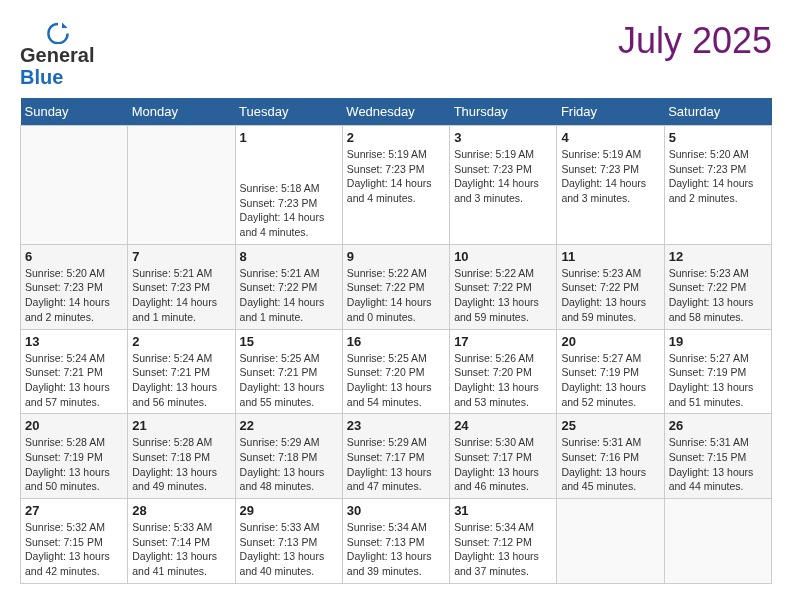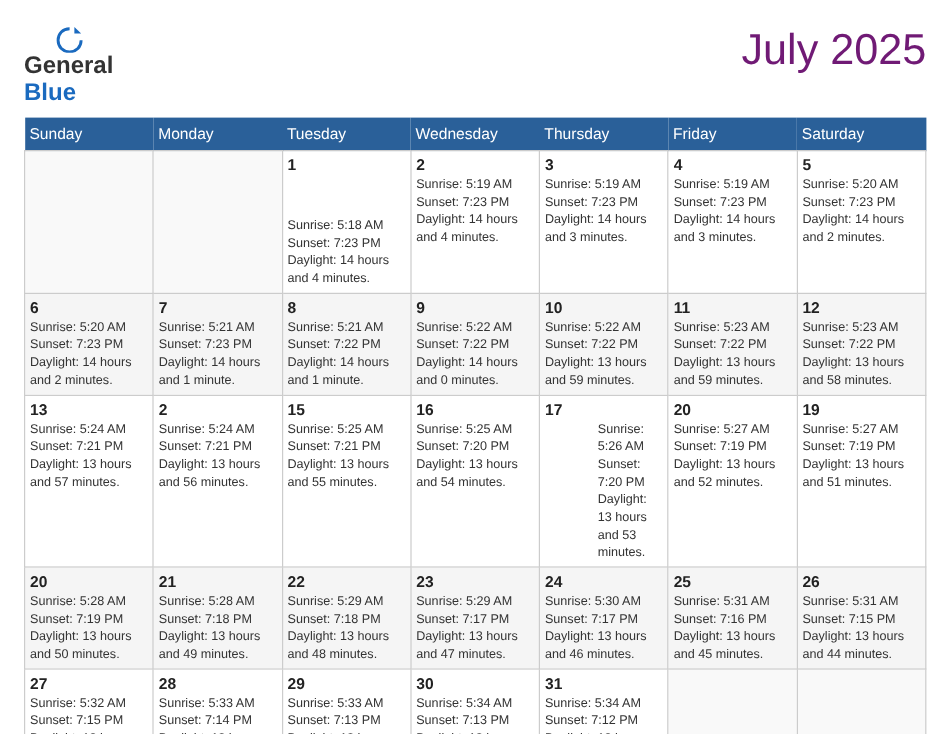--- a/index.html
+++ b/index.html
@@ -237,21 +237,21 @@
         </td>
         <td>
           <span class="day-num">16</span>
           <div class="day-info" style="white-space: pre-line;">Sunrise: 5:25 AM
 Sunset: 7:20 PM
 Daylight: 13 hours
 and 54 minutes.</div>
         </td>
         <td>
           <span class="day-num">17</span>
-          <div class="day-info" style="white-space: pre-line; margin-left: 44px;">Sunrise: 5:26 AM
+          <div class="day-info" style="white-space: pre-line;">Sunrise: 5:26 AM
 Sunset: 7:20 PM
 Daylight: 13 hours
 and 53 minutes.</div>
         </td>
         <td>
           <span class="day-num">20</span>
           <div class="day-info" style="white-space: pre-line;">Sunrise: 5:27 AM
 Sunset: 7:19 PM
 Daylight: 13 hours
 and 52 minutes.</div>

